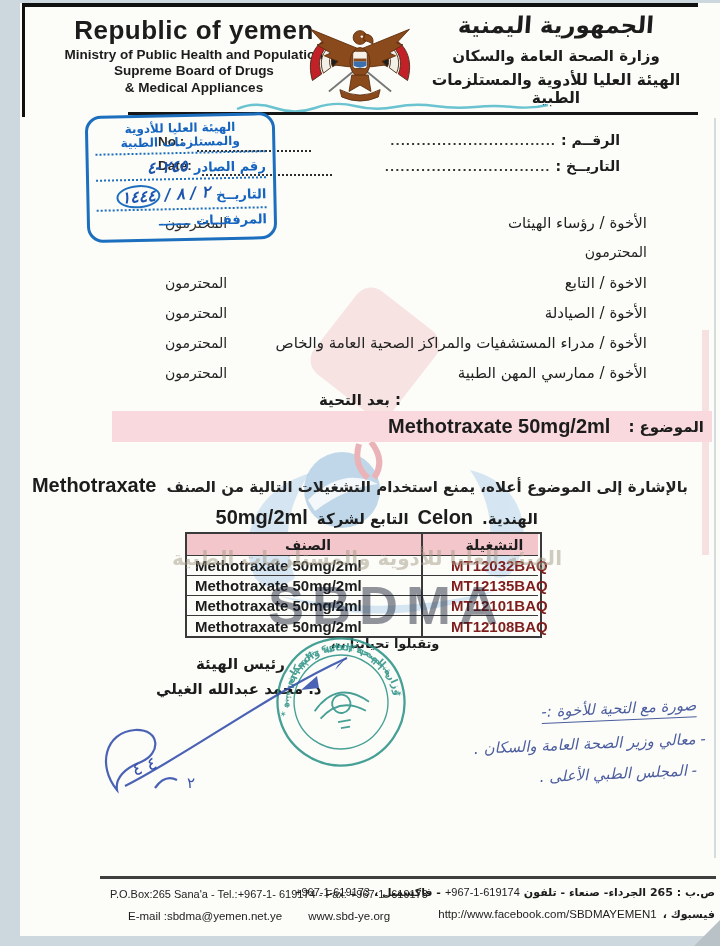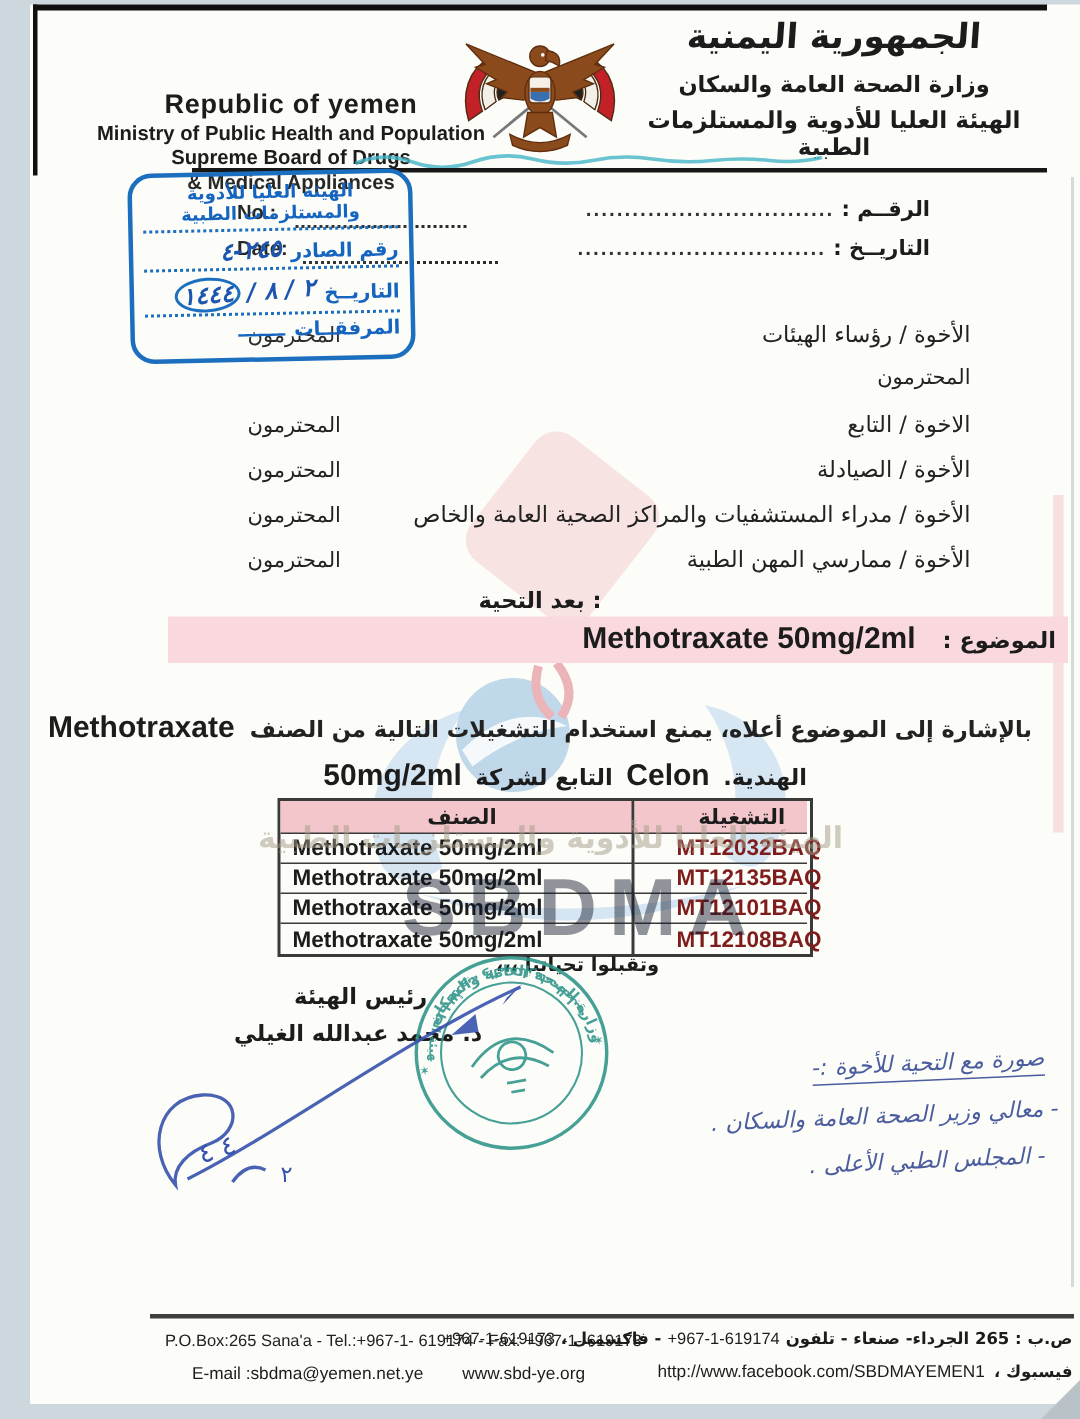--- a/index.html
+++ b/index.html
@@ -9,21 +9,21 @@
   .abs{position:absolute;}
   .z1{z-index:1}.z2{z-index:2}.z3{z-index:3}.z4{z-index:4}.z5{z-index:5}.z6{z-index:6}
 
   
   .frame-top{left:22px;top:3px;width:676px;height:4px;background:#101010;}
   .frame-left{left:22px;top:3px;width:3px;height:114px;background:#101010;}
   .edge-right{left:714px;top:118px;width:2px;height:740px;background:#b9c4ca;opacity:.6;}
 
   
   .hdr-en{left:58px;top:14px;width:272px;text-align:center;font-family:"Liberation Sans",sans-serif;font-weight:bold;line-height:1.25;}
-  .hdr-en .l1{font-size:18px;letter-spacing:.5px;margin-top:44px;}
+  .hdr-en .l1{font-size:26px;letter-spacing:.5px;}
   .hdr-en .ln{font-size:13.5px;}
   .hdr-ar{right:14px;top:12px;width:300px;text-align:center;direction:rtl;font-weight:bold;}
   .hdr-ar .a1{font-size:23px;margin-bottom:9px;transform:skewX(-4deg);}
   .hdr-ar .a2{font-size:15px;margin-bottom:6px;}
   .hdr-ar .a3{font-size:15.5px;}
   .hdr-rule{left:128px;top:112px;width:570px;height:3px;background:#161616;}
 
   
   .ref-en-label{font-family:"Liberation Sans",sans-serif;font-weight:bold;font-size:13.5px;}
   .dotline{border-bottom:2px dotted #2b2b2b;height:1px;}

